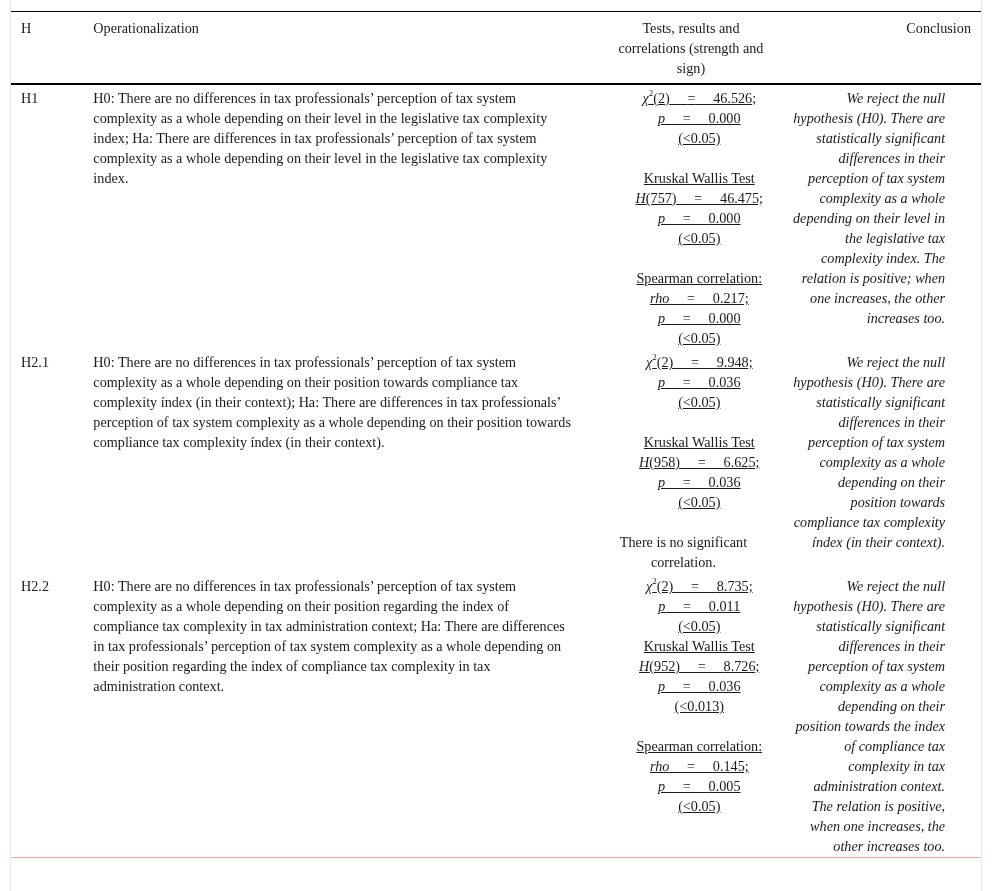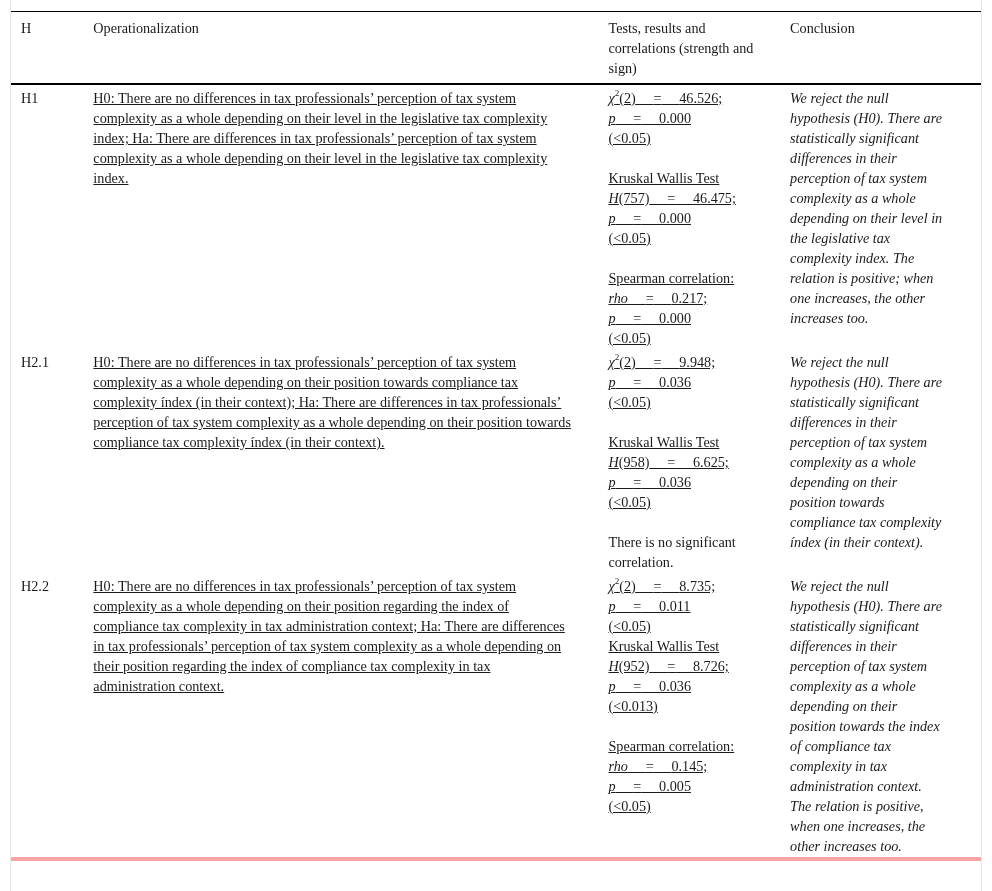--- a/index.html
+++ b/index.html
@@ -2,29 +2,29 @@
 <html><head>
   <meta charset="utf-8">
   <style>
     html, body { margin: 0; padding: 0; background: #ffffff; }
     body { width: 992px; height: 891px; overflow: hidden; position: relative;
            font-family: "Liberation Serif", serif; font-size: 14.2px; color: #1a1a1a; }
     .frame { position: absolute; left: 10px; top: 0; width: 972px; height: 891px;
              border-left: 1px solid #e8e8e8; border-right: 1px solid #e8e8e8; box-sizing: border-box; }
     table { position: absolute; left: 11px; top: 11px; width: 970px; border-collapse: collapse; }
     thead tr { border-top: 1px solid #000; border-bottom: 2px solid #000; }
-    tbody { border-bottom: 4px solid #fca5a5; }
+    tbody { border-bottom: 1px solid #fca5a5; }
     th, td { text-align: left; vertical-align: top; font-weight: normal; line-height: 20px; padding: 0; }
     th { padding-top: 6px; padding-bottom: 5px; }
     td { padding-top: 3px; padding-bottom: 1px; }
     .c-h { width: 76px; padding-left: 10px; }
     .c-op { width: 518px; padding-right: 0; }
-    .c-t { width: 183px; }
-    .c-c { width: 183px; padding-right: 10px; }
-    .op-text { width: 480px; text-decoration: underline; }
+    .c-t { width: 183px; text-align: center; }
+    .c-c { width: 183px; padding-right: 10px; text-align: right; }
+    .op-text { width: 480px; }
     .c-c-inner { width: 155px; font-style: italic; }
     .line { display: block; white-space: nowrap; text-decoration: underline; }
     .gap { display: block; height: 20px; }
     i { font-style: italic; }
     sup { font-size: 9px; line-height: 0; position: relative; top: -1px; }
   </style>
 </head>
 <body>
 
 <div class="frame"></div>

